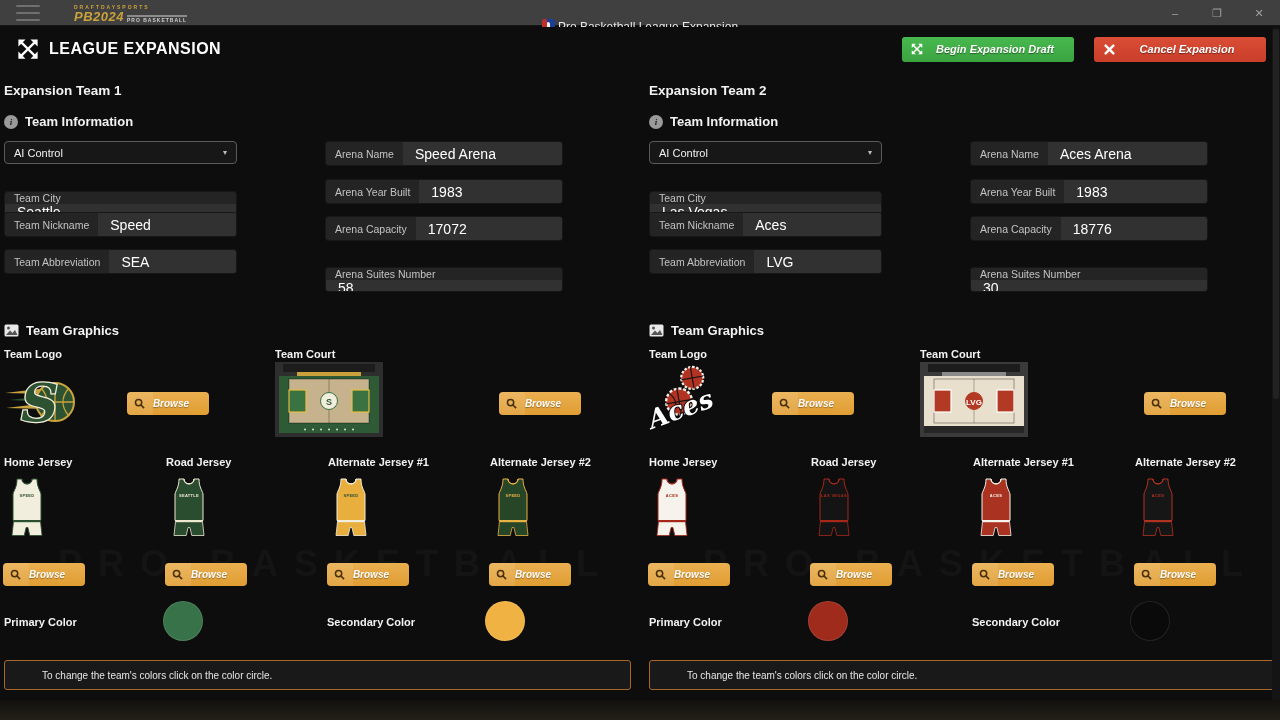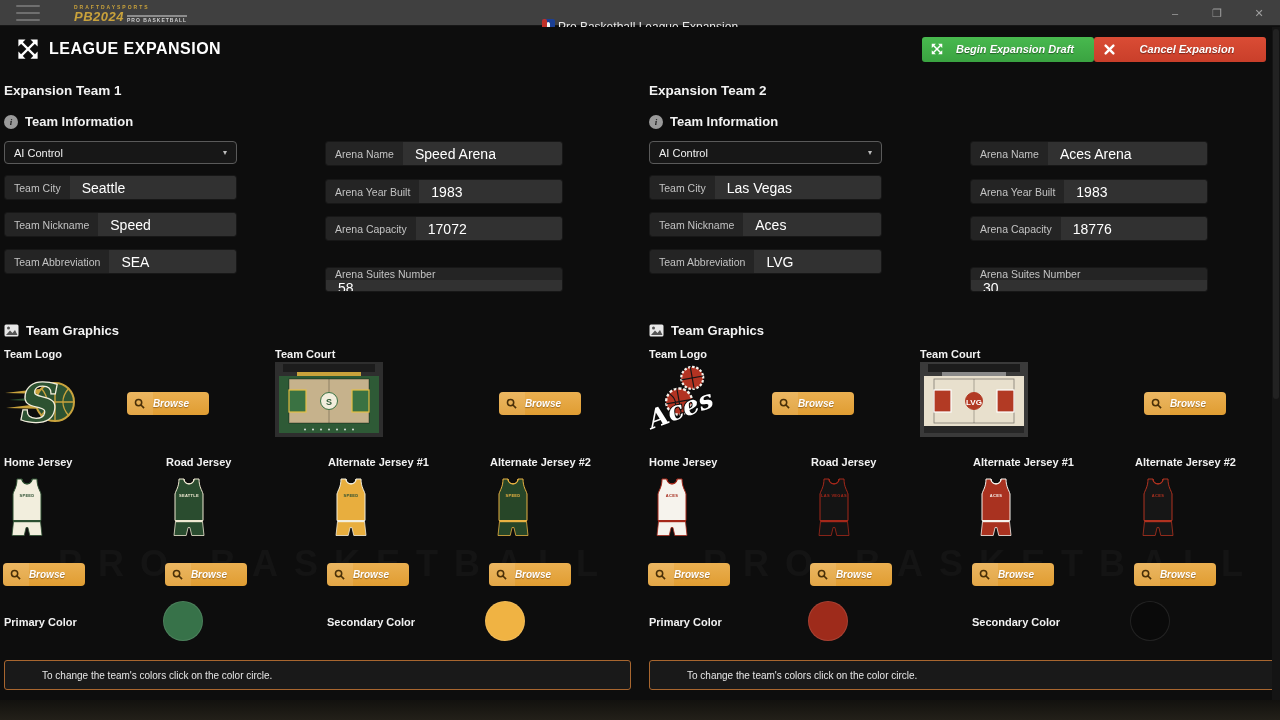--- a/index.html
+++ b/index.html
@@ -24,21 +24,21 @@
   .tb-title { color:#e8e8e8; font-size:12px; }
   .tb-right { position:absolute; right:0; top:0; height:26px; display:flex; align-items:center; }
   .winbtn { width:42px; height:26px; color:#9f9f9f; font-size:11px; display:flex; align-items:center;
     justify-content:center; cursor:pointer; }
 
   
   .header { position:absolute; top:27px; left:0; right:0; height:44px; background:#0d0d0d;
     display:flex; align-items:center; justify-content:space-between; }
   .h-left { display:flex; align-items:center; gap:10px; margin-left:17px; }
   .h-title { color:#fff; font-size:16px; font-weight:bold; letter-spacing:0.5px; }
-  .h-buttons { display:flex; margin-right:14px; }
+  .h-buttons { display:flex; gap:20px; margin-right:14px; }
   .hbtn { width:172px; height:25px; border:none; border-radius:3px; display:flex; align-items:center;
     cursor:pointer; position:relative; }
   .hbtn .hb-ico { width:30px; display:flex; align-items:center; justify-content:center; }
   .hbtn .hb-label { flex:1; text-align:center; font-size:11px; font-weight:bold; font-style:italic;
     color:#fff; text-shadow:0 1px 1px rgba(0,0,0,0.45); padding-right:16px; }
   .hbtn.green { background:linear-gradient(#48b94e,#3aa341); }
   .hbtn.red { background:linear-gradient(#da4c35,#c93f2a); }
 
   
   .team { position:absolute; top:75px; width:633px; height:625px; }
@@ -55,21 +55,21 @@
     border:1px solid #5a5a5a; border-radius:4px; display:flex; align-items:center; cursor:pointer; }
   .selectbox .sel-val { flex:1; color:#f0f0f0; font-size:11px; padding-left:9px; }
   .selectbox .caret { color:#bdbdbd; font-size:8px; padding-right:9px; }
 
   .igroup { position:absolute; height:25px; display:flex; border-radius:3px; overflow:hidden;
     border:1px solid #171717; }
   .igroup .ilabel { background:#242424; color:#c3c3c3; font-size:10.5px; display:flex;
     align-items:center; padding:0 9px; white-space:nowrap; }
   .igroup .ival { flex:1; min-width:0; background:#313131; border:none; outline:none; color:#fff;
     font-size:14px; padding:0 12px; font-family:"Liberation Sans", sans-serif; }
-  .ig-city { top:100px; left:1px; width:233px; }
+  .ig-city { top:116px; left:1px; width:233px;flex-direction:column; }
   .ig-nick { top:137px; left:1px; width:233px; }
   .ig-abbr { top:174px; left:1px; width:233px; }
   .ig-aname  { top:66px;  left:322px; width:238px; }
   .ig-ayear  { top:104px; left:322px; width:238px; }
   .ig-acap   { top:141px; left:322px; width:238px; }
   .ig-asuite { top:192px; left:322px; width:238px;flex-direction:column; }
 
   .glabel { color:#f2f2f2; font-size:11px; font-weight:bold; }
   .gl-logo { position:absolute; top:273px; left:1px; }
   .gl-court { position:absolute; top:273px; left:272px; }

